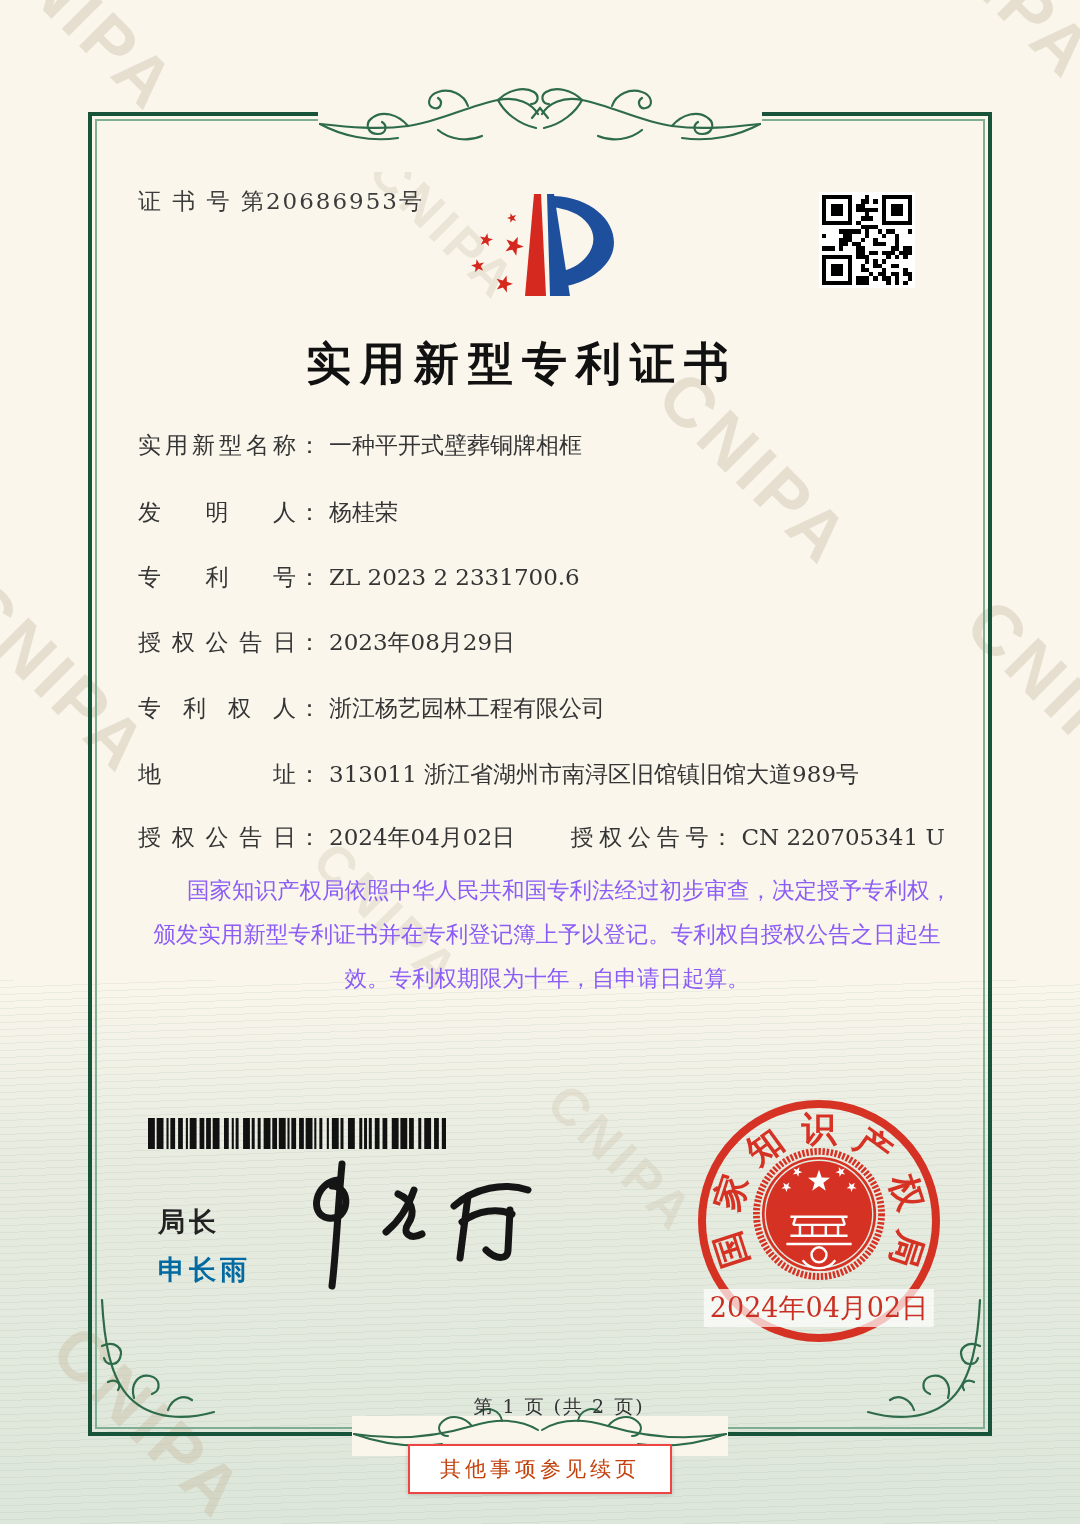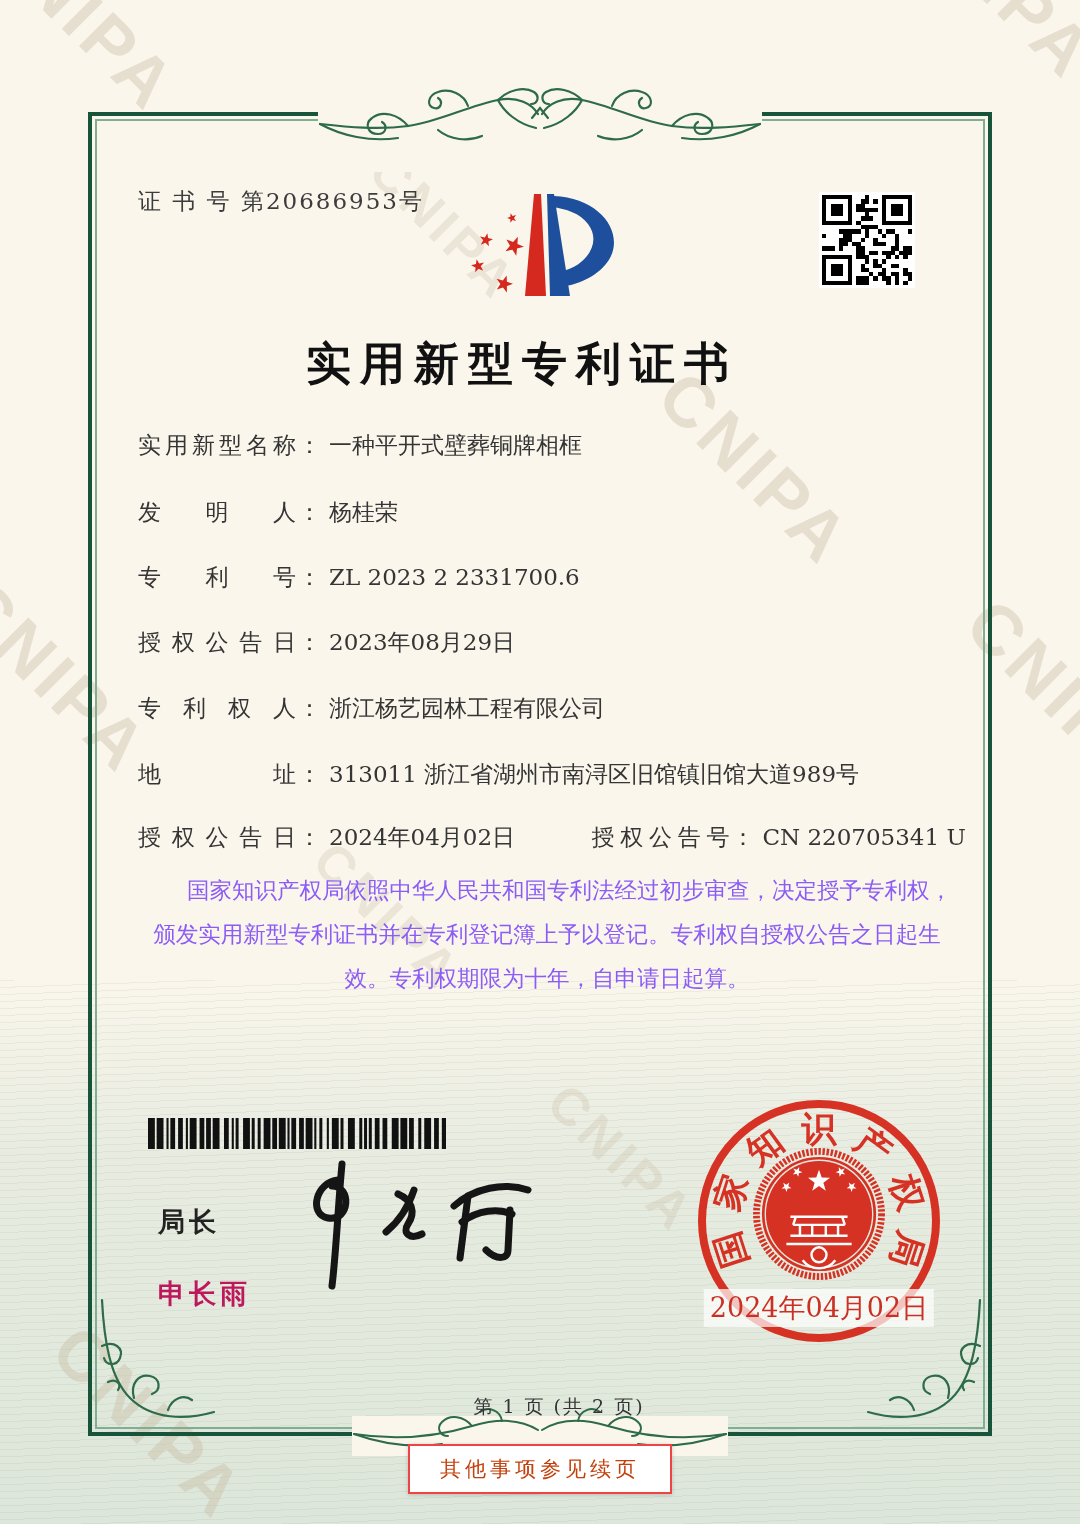--- a/index.html
+++ b/index.html
@@ -39,33 +39,33 @@
   .logo{position:absolute;left:468px;top:182px;width:164px;height:132px;z-index:4;}
   .qr{position:absolute;left:819px;top:192px;width:90px;height:90px;z-index:4;background:#fff;padding:3px;}
   .title{position:absolute;left:0;top:334px;width:1044px;z-index:4;text-align:center;
     font-size:45px;font-weight:800;letter-spacing:9px;color:#111;}
   
   .fields{position:absolute;left:138px;top:430px;width:820px;z-index:4;font-size:23px;color:#353535;}
   .frow{position:absolute;left:0;white-space:nowrap;}
   .flabel{display:inline-block;width:158px;text-align:justify;text-align-last:justify;vertical-align:bottom;}
   .fcolon{display:inline-block;margin:0 8px 0 2px;}
   .r1{top:0}.r2{top:67px}.r3{top:132px}.r4{top:197px}.r5{top:263px}.r6{top:329px}.r7{top:392px}
-  .frow .second{margin-left:69px;}
+  .frow .second{margin-left:48px;}
   .frow .flabel.narrow{width:138px;}
   
   .paras{position:absolute;left:138px;top:868px;width:818px;z-index:4;
     font-size:22.5px;line-height:44px;color:#8b5cf6;text-align:center;}
   .paras p{margin:0 0 6px 0;text-indent:2em;}
   
   .barcode{position:absolute;left:148px;top:1118px;width:298px;height:31px;z-index:4;}
   
   .sig-title{position:absolute;left:158px;top:1204px;z-index:4;
     font:700 27px "Liberation Sans",sans-serif;color:#222;letter-spacing:4px;}
   .sig-name{position:absolute;left:158px;top:1252px;z-index:4;
-    font:700 27px "Liberation Sans",sans-serif;color:#be185d;letter-spacing:4px;margin-top:24px;}
+    font:700 27px "Liberation Sans",sans-serif;color:#0369a1;letter-spacing:4px;}
   .sig-script{position:absolute;left:292px;top:1158px;width:280px;height:140px;z-index:4;}
   
   .seal{position:absolute;left:698px;top:1100px;width:242px;height:242px;z-index:5;opacity:.95;}
   .seal-ring{position:absolute;inset:0;border:8px solid #d5291b;border-radius:50%;}
   .seal-char{position:absolute;left:50%;top:50%;font-size:35px;font-weight:700;color:#d5291b;
     font-family:"DejaVu Serif","Liberation Serif",serif;}
   .seal-emblem{position:absolute;left:50%;top:47%;width:136px;height:136px;transform:translate(-50%,-50%);}
   .seal-date{position:absolute;left:50%;top:189px;transform:translateX(-50%);white-space:nowrap;
     font-size:27px;color:#c9271a;background:rgba(255,255,255,.72);padding:1px 6px;z-index:6;}
   

